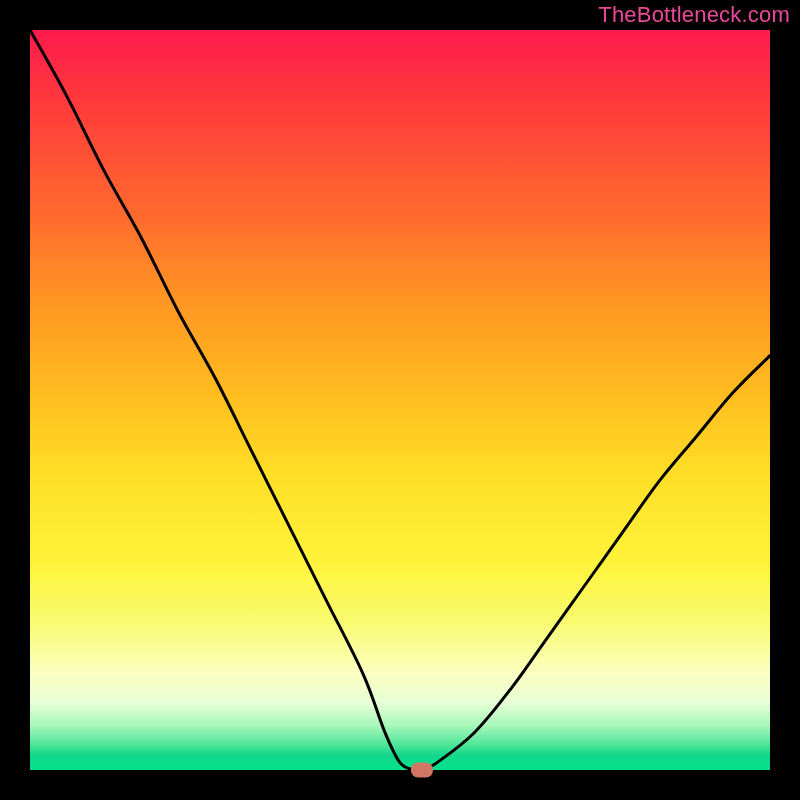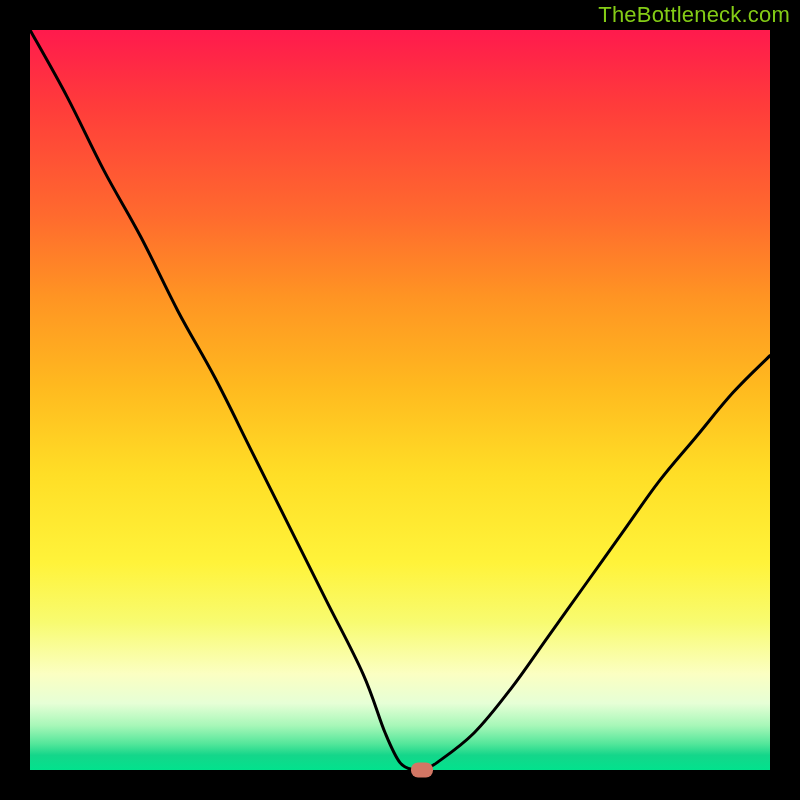--- a/index.html
+++ b/index.html
@@ -14,21 +14,21 @@
   .frame {
     position: relative;
     width: 800px;
     height: 800px;
     background: #000;
   }
   .watermark {
     position: absolute;
     top: 2px;
     right: 10px;
-    color: #84cc16;
+    color: #ec4899;
     font-size: 22px;
     font-weight: 500;
     letter-spacing: 0.2px;
     user-select: none;
   }
   .plot {
     position: absolute;
     left: 30px;
     top: 30px;
     width: 740px;

